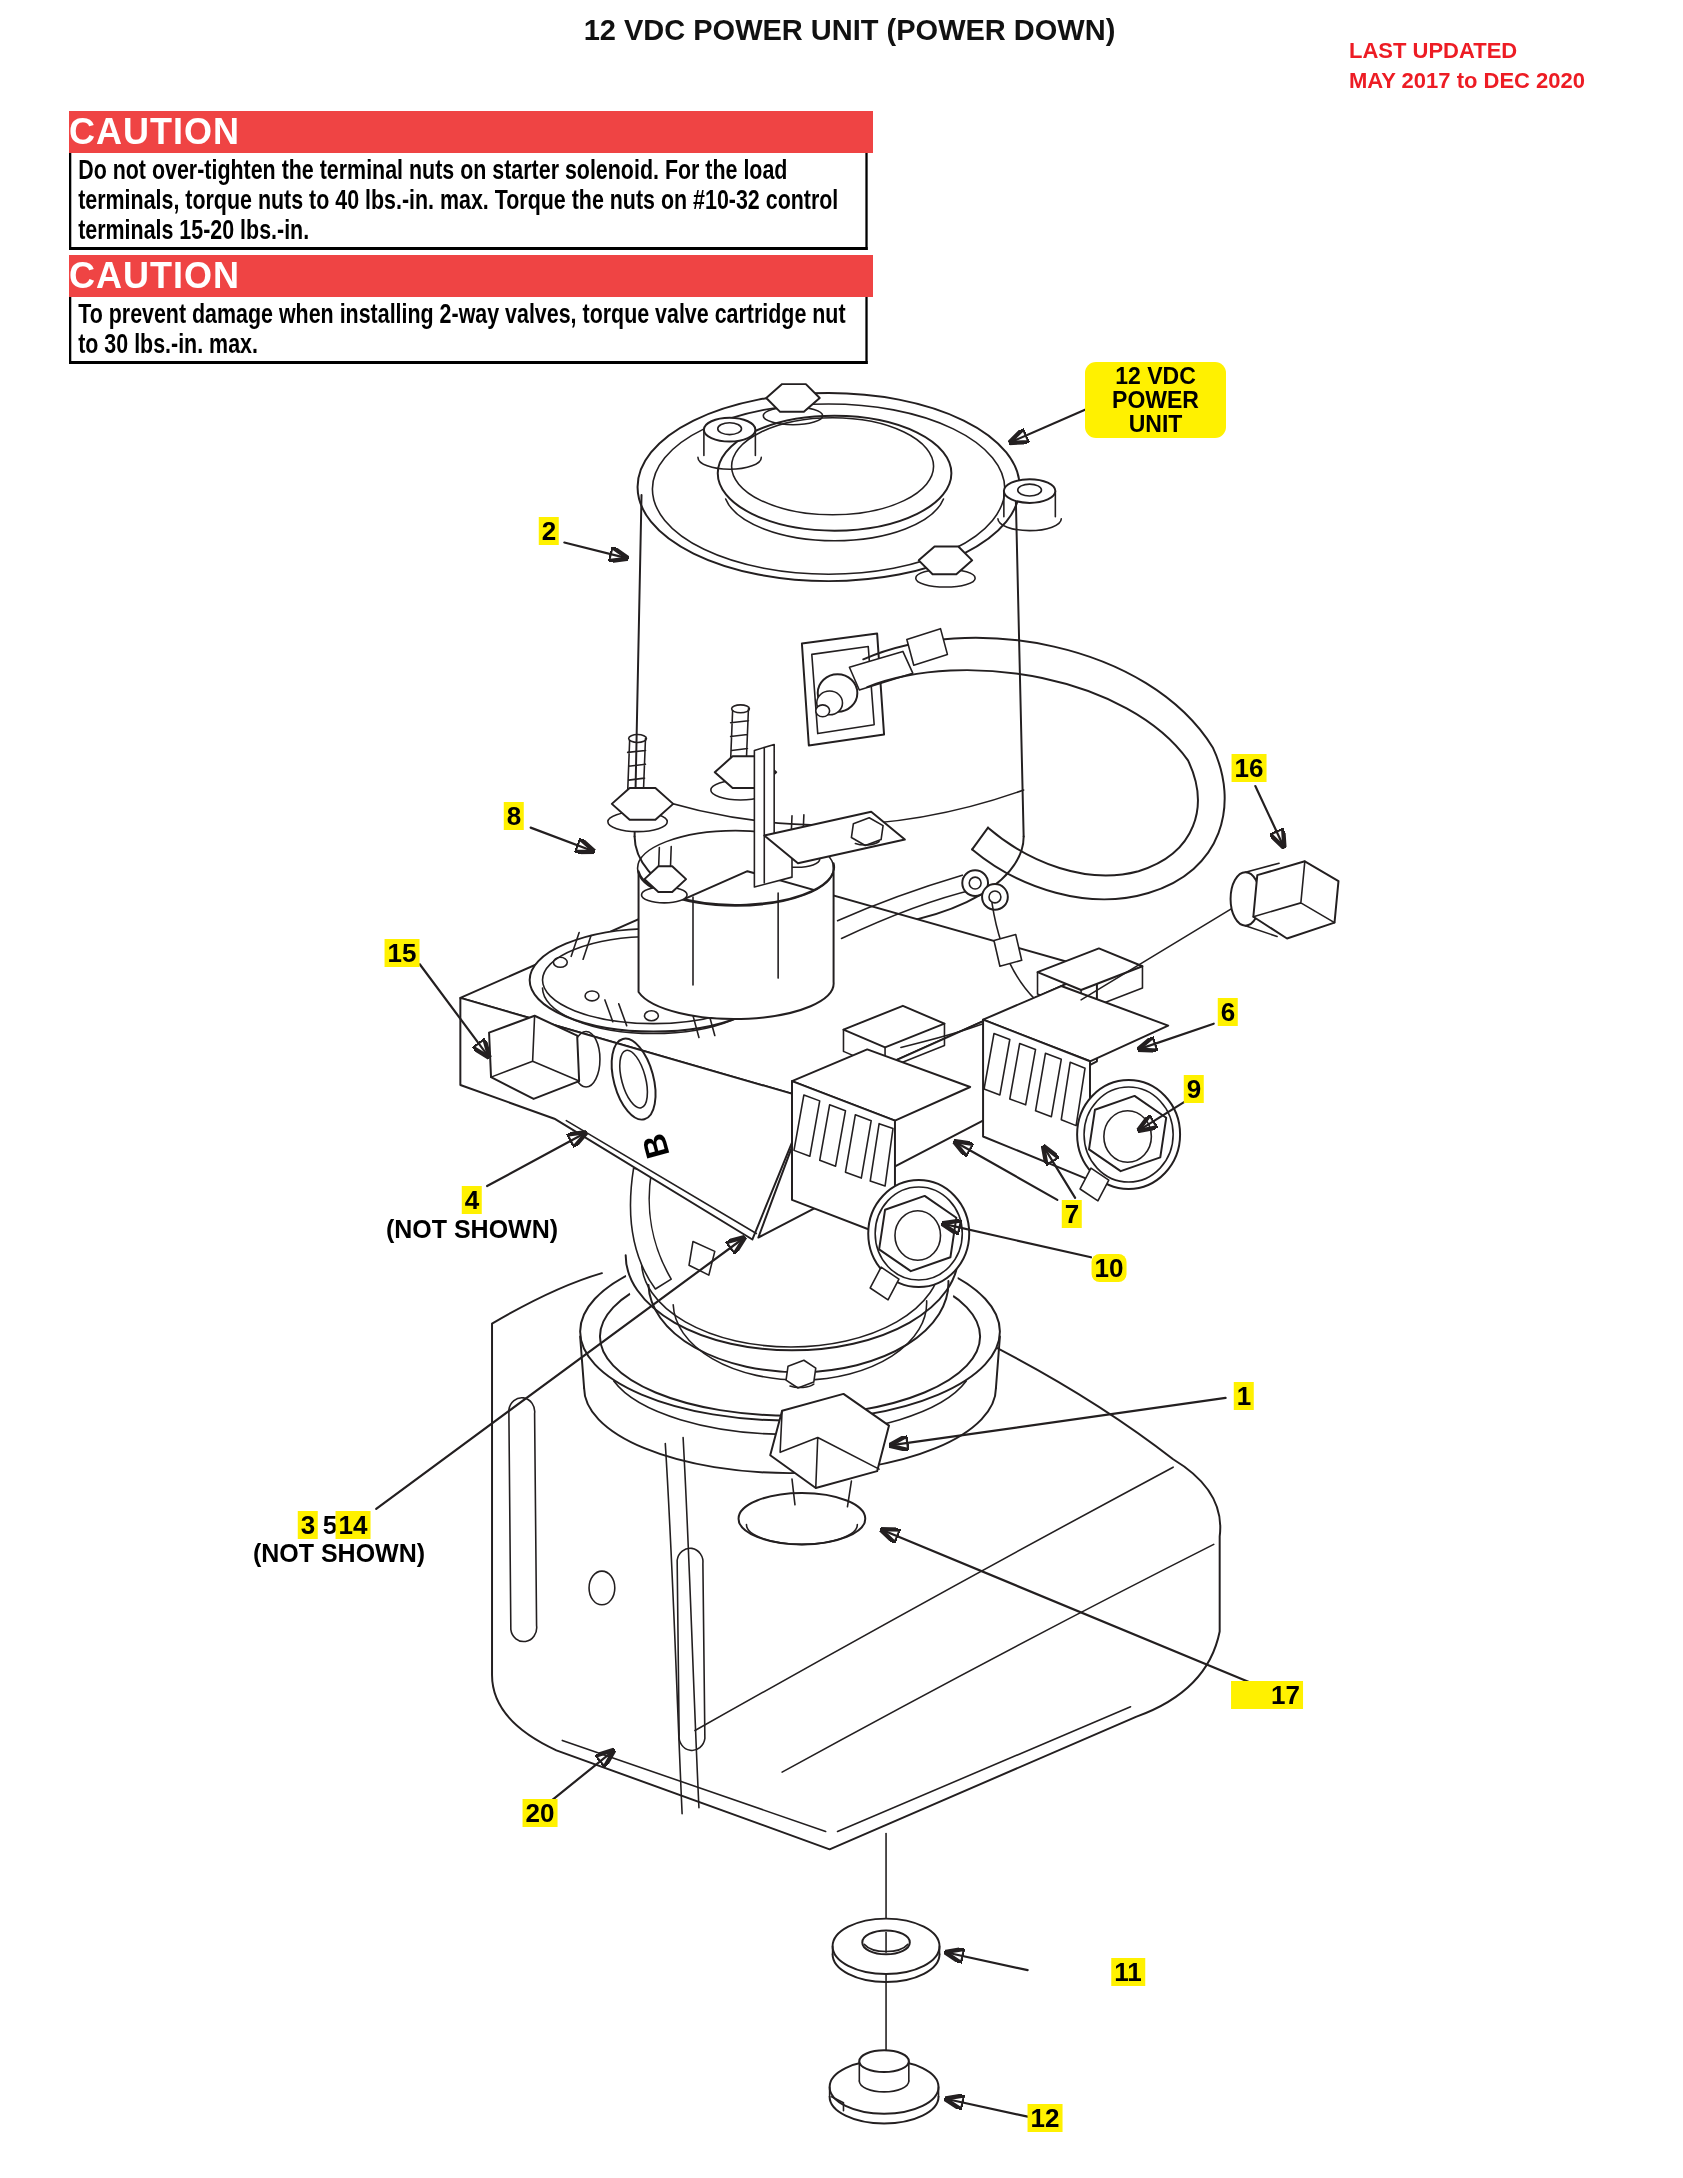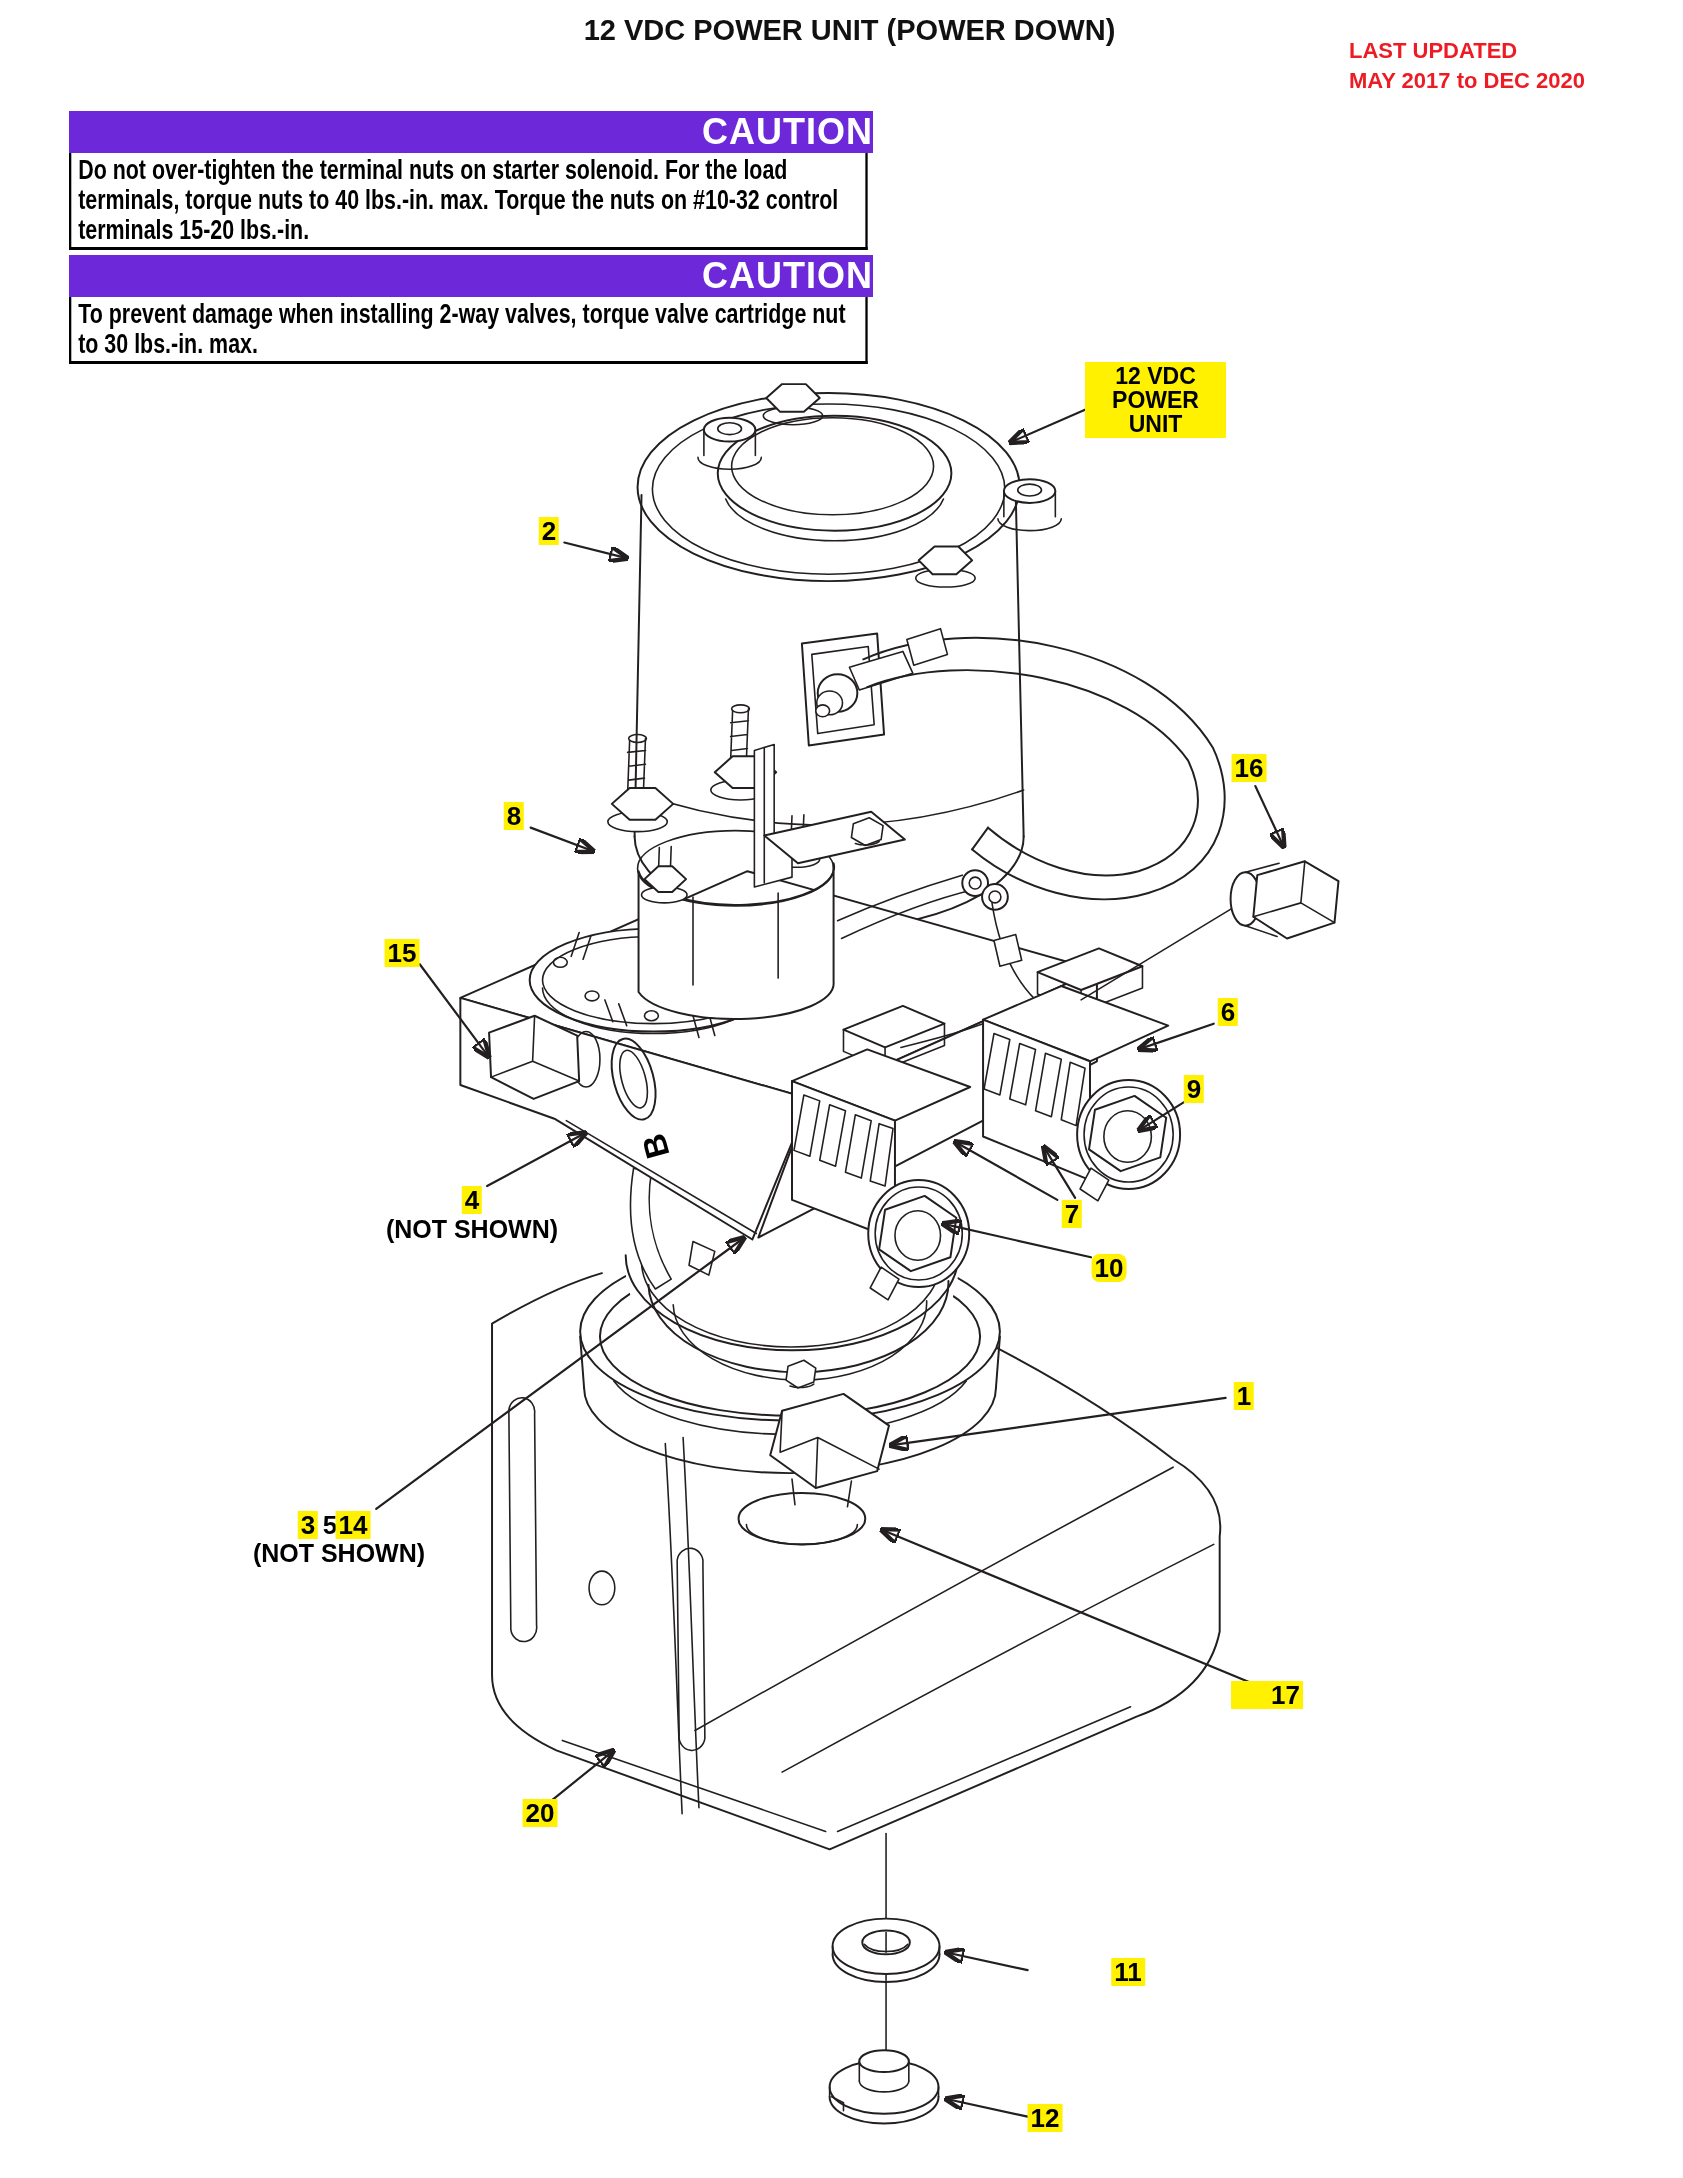--- a/index.html
+++ b/index.html
@@ -10,36 +10,36 @@
   html,body{margin:0;padding:0;background:#fff;}
   .page{position:relative;width:1683px;height:2178px;background:#fff;overflow:hidden;
         font-family:"Liberation Sans",sans-serif;color:#111;}
   .title{position:absolute;left:0;top:14px;width:1683px;text-align:center;
          font-size:29px;font-weight:bold;color:#111;padding-left:8px;}
   .updated{position:absolute;left:1349px;top:36px;font-size:22px;font-weight:bold;
            color:var(--red);line-height:30px;white-space:nowrap;}
   .caution{position:absolute;left:69px;width:804px;}
   .caution-1{top:111px;}
   .caution-2{top:255px;}
-  .caution-header{background:#6d28d9;color:#fff;text-align:right;font-size:36px;
+  .caution-header{background:#ef4444;color:#fff;text-align:left;font-size:36px;
                   font-weight:bold;height:42px;line-height:42px;letter-spacing:1px;}
   .caution-body{border:3px solid #000;border-top:none;background:#fff;color:#000;
                 font-size:28px;font-weight:bold;line-height:30px;padding:2px 9px;
                 width:1020px;transform:scaleX(0.765);transform-origin:0 0;}
   .diagram{position:absolute;left:0;top:0;width:1683px;height:2178px;}
   .diagram svg{position:absolute;left:0;top:0;}
   svg path,svg ellipse,svg polygon,svg circle,svg line{
     stroke:var(--line);stroke-width:2;fill:none;stroke-linejoin:round;stroke-linecap:round;}
   svg .w{fill:#fff;}
   svg .wf{fill:#fff;stroke:none;}
   svg .thin{stroke-width:1.6;}
   svg .ld{stroke-width:2.2;}
   .unit-label{position:absolute;left:1085px;top:362px;width:141px;background:var(--hl);
               text-align:center;font-size:23px;font-weight:bold;line-height:24px;
-              padding:2px 0;color:#000;}
+              padding:2px 0;color:#000;border-radius:11px;}
   .co{position:absolute;transform:translate(-50%,-50%);font-size:26px;font-weight:bold;
       line-height:28px;padding:0 3px;color:#000;white-space:nowrap;}
   .co.hl{background:var(--hl);}
   .not-shown{position:absolute;transform:translate(-50%,-50%);font-size:25px;
              font-weight:bold;color:#000;white-space:nowrap;}
   .ns-1{left:472px;top:1229px;}
   .ns-2{left:339px;top:1553px;}
   .port-letter{position:absolute;left:656px;top:1146px;font-size:33px;font-weight:bold;
                transform:translate(-50%,-50%) rotate(-105deg);color:#000;}
 </style>

